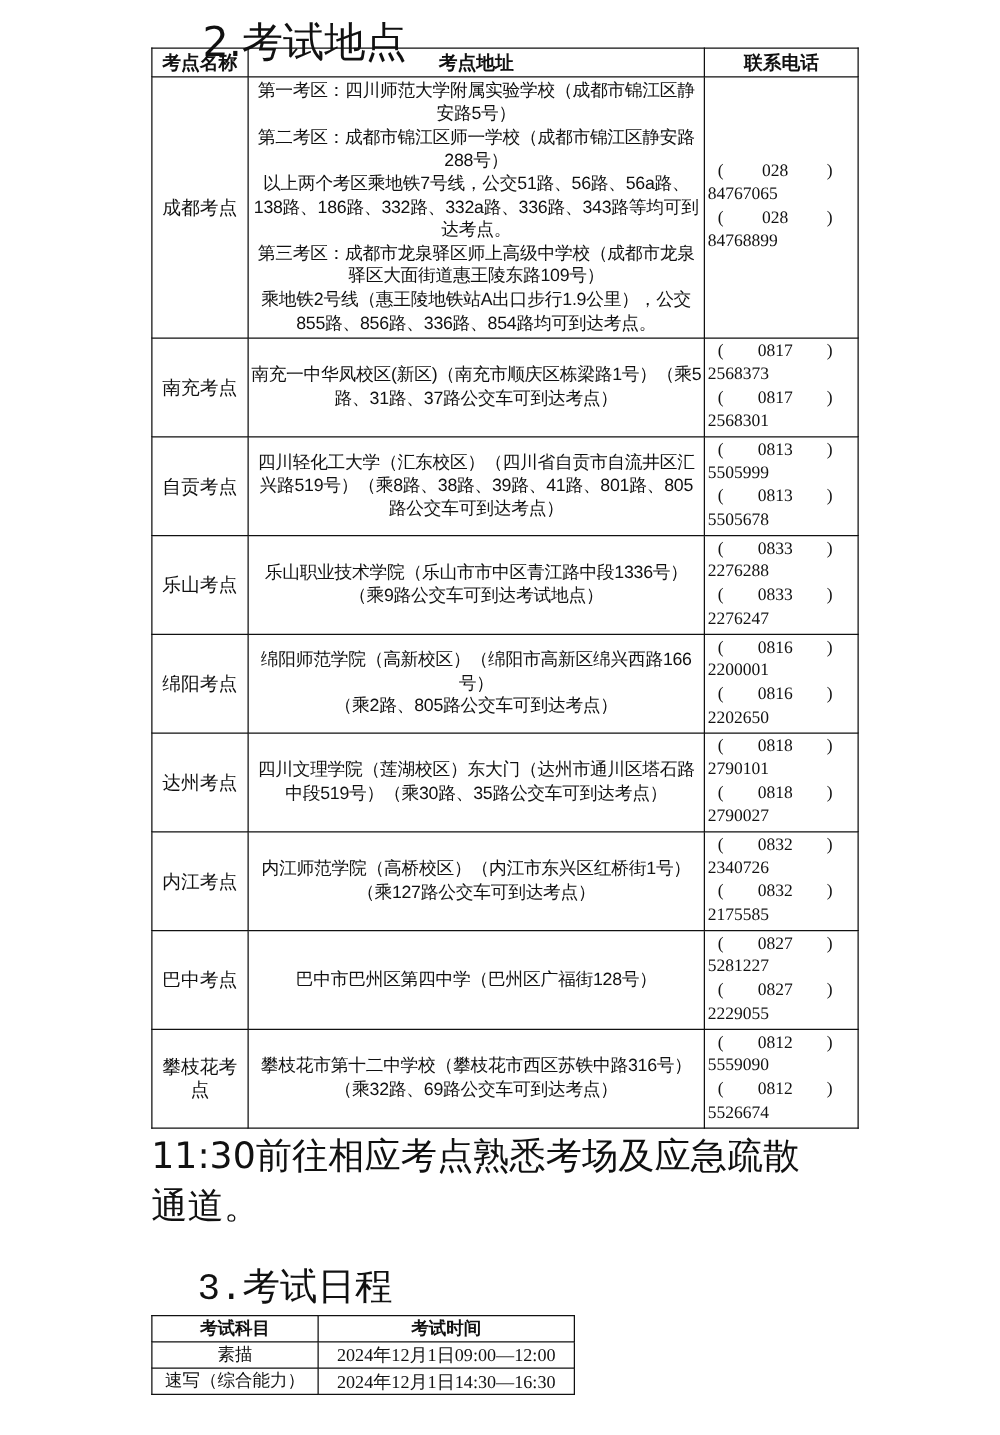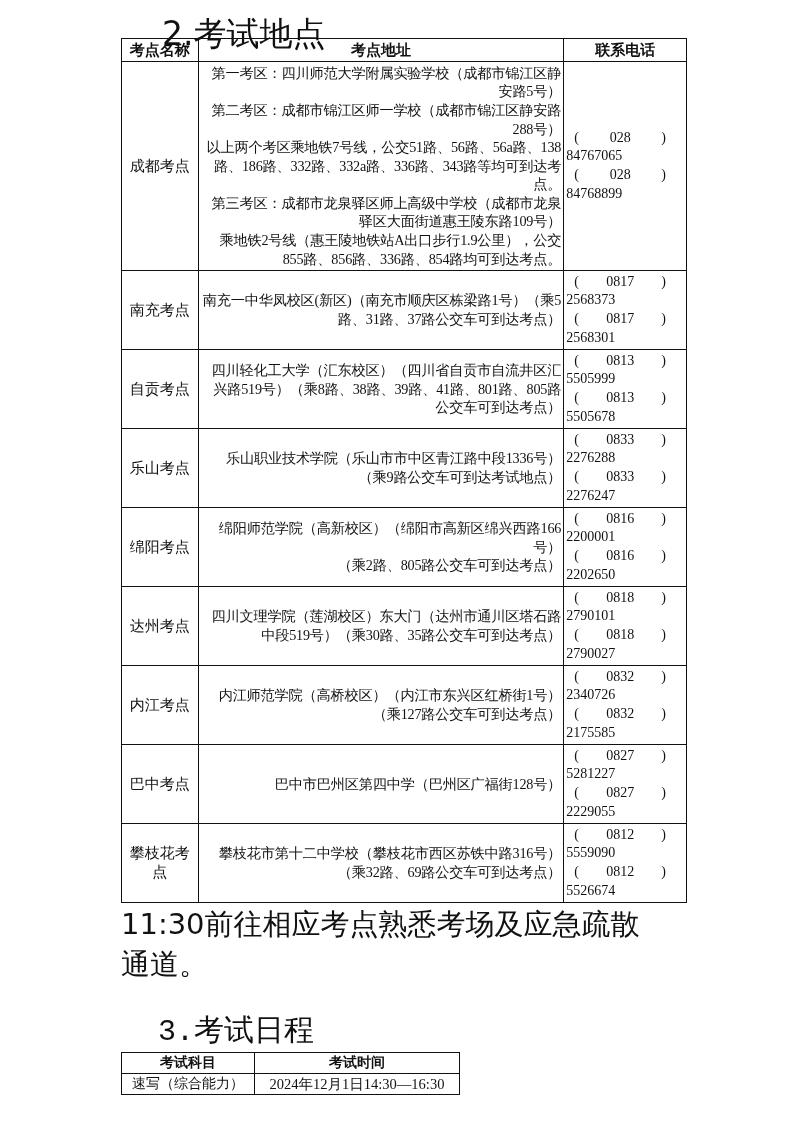--- a/index.html
+++ b/index.html
@@ -9,22 +9,22 @@
         font-family:"DejaVu Sans","Liberation Sans",sans-serif; font-weight:normal; }
   .h3 { position:absolute; left:158px; top:1015px; font-size:30px; line-height:34px;
         font-family:Liberation Mono, monospace; }
   table { border-collapse:collapse; position:absolute;border-radius:22px; }
   #sites { left:121px; top:38px; width:566px; }
   #sites td, #sites th { border:1.6px solid #111; padding:0 2px; vertical-align:middle; }
   #sites th { height:22px; font-size:15px; font-weight:bold;
               font-family:"DejaVu Sans","Liberation Sans",sans-serif; text-align:center; }
   #sites td.name { width:72px; text-align:center; font-size:15px;
               font-family:Liberation Serif, serif; }
-  #sites td.addr { width:362px; font-size:14.2px; line-height:18.6px; text-align:right;
-              font-family:Liberation Serif, serif; letter-spacing:-0.2px;margin-left:16px; }
+  #sites td.addr { width:362px; font-size:14.2px; line-height:18.6px; text-align:center;
+              font-family:Liberation Sans, sans-serif; letter-spacing:-0.2px;margin-left:16px; }
   #sites td.phone { width:118px; font-size:14px; line-height:18.6px;
               font-family:"Liberation Serif","DejaVu Serif",serif; }
   .ph-area { display:flex; justify-content:space-between; padding:0 18px 0 8px; }
   .ph-area span.code { flex:1; text-align:center; }
   .addr-line { display:block; }
   .notice { position:absolute; left:121px; top:904px; width:566px; font-size:29px; line-height:40px;
             font-family:"DejaVu Sans","Liberation Sans",sans-serif; }
   .notice .p1 { display:block; padding-left:48px; letter-spacing:2px; white-space:nowrap; }
   .notice .p2 { display:block; white-space:nowrap; }
   .notice .p3 { display:block; }
@@ -248,17 +248,21 @@
 
 <table id="sched">
   <thead>
     <tr>
       <th>考试科目</th>
       <th>考试时间</th>
     </tr>
   </thead>
   <tbody id="sched-body">
       <tr>
+        <td class="subj">素描</td>
+        <td class="time">2024年12月1日09:00—12:00</td>
+      </tr>
+      <tr>
         <td class="subj">速写（综合能力）</td>
         <td class="time">2024年12月1日14:30—16:30</td>
       </tr>
     </tbody>
 </table>
 
 </body></html>

